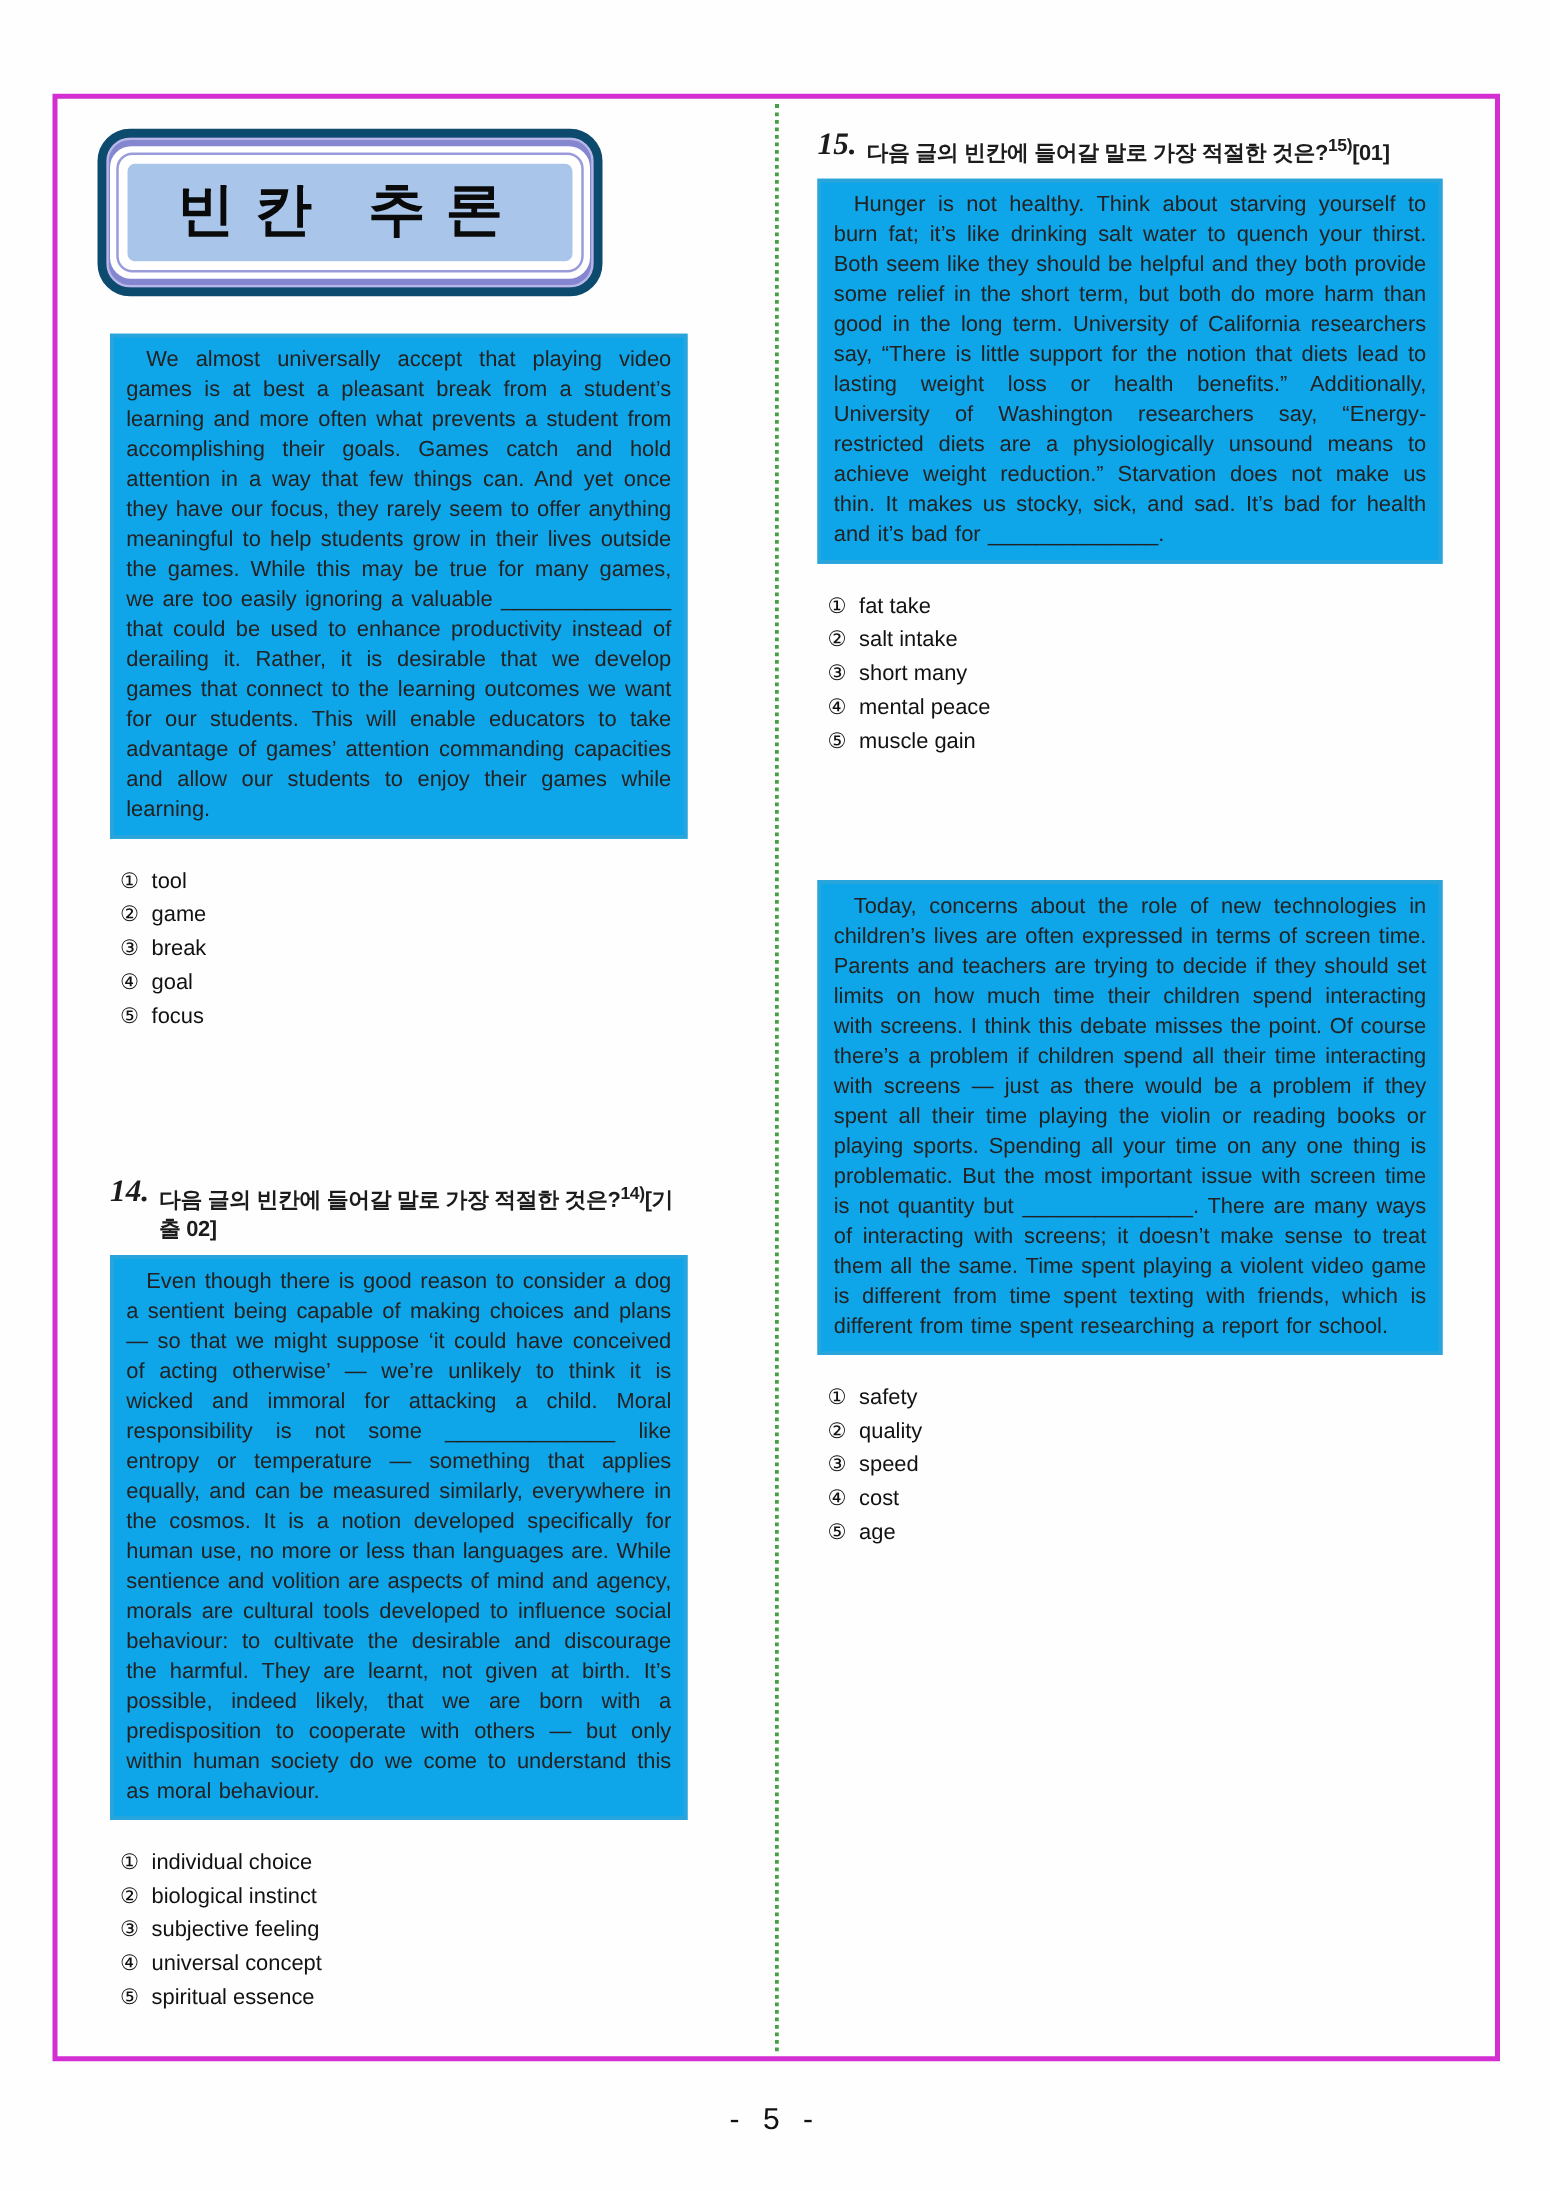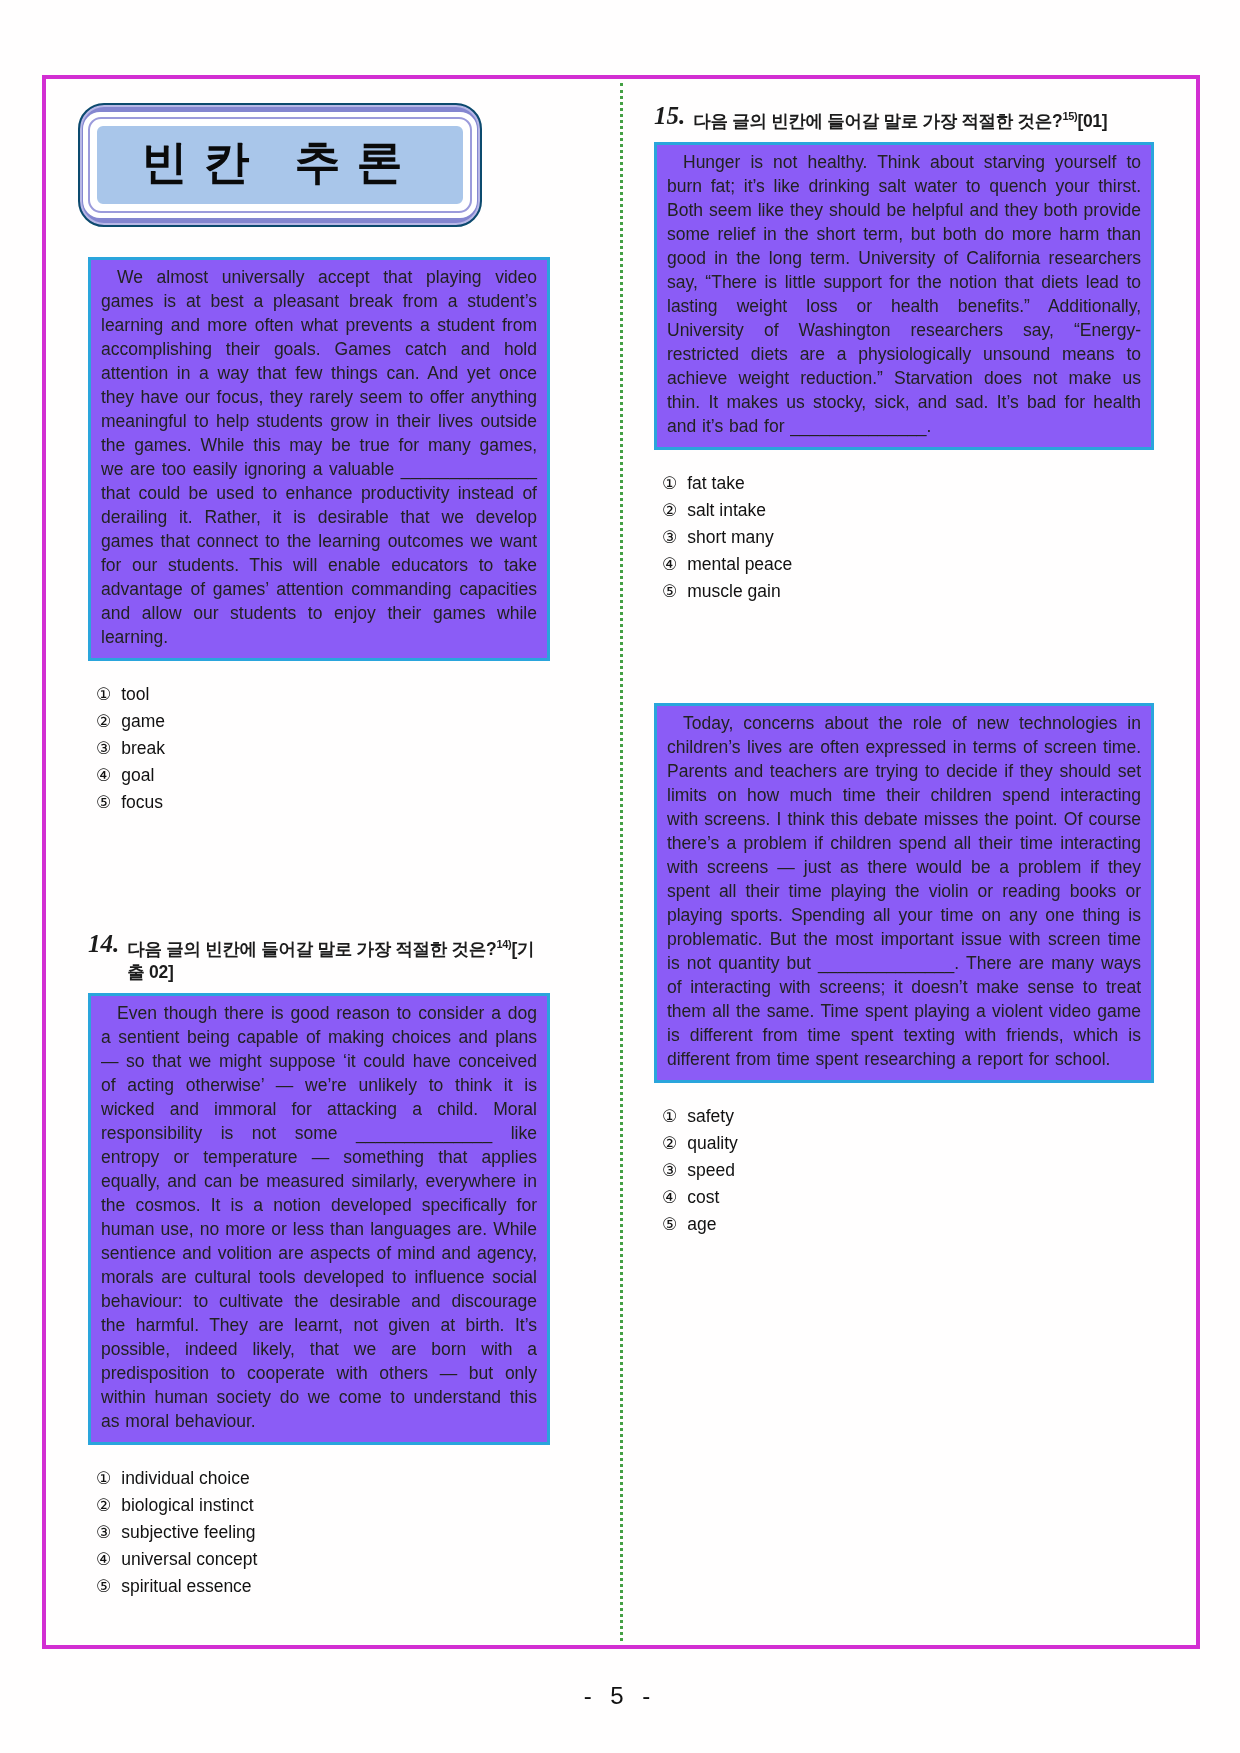--- a/index.html
+++ b/index.html
@@ -15,37 +15,37 @@
   .divider {
     position:absolute; left:574px; top:4px; bottom:4px; width:0;
     border-left:3px dotted #44a044;
   }
   .col { position:absolute; top:0; }
   .col-left  { left:30px;  width:474px; }
   .col-right { left:596px; width:512px; }
 
   
   .banner { width:404px; margin:24px 0 30px 2px; }
-  .banner-o { background:#8486d0; border:2px solid #0c4a6e; border-radius:26px; padding:7px 3px;
+  .banner-o { background:#8486d0; border:7px solid #0c4a6e; border-radius:26px; padding:7px 3px;
               box-shadow: inset 0 0 0 2px #b8b8e6; }
   .banner-w { background:#ffffff; border-radius:17px; padding:5px; }
   .banner-l { border:2px solid #9b9bdb; border-radius:13px; padding:4px; background:#ffffff; }
   .banner-i { background:#a9c6ea; border-radius:9px; border:3px solid #ffffff;
               text-align:center; padding:6px 0 10px; }
   .banner-i .t { font-size:46px; font-weight:900; letter-spacing:16px; color:#0a0a0a;
                  text-indent:8px; font-family:"Liberation Sans","DejaVu Sans",sans-serif; }
 
   
   .question { margin:0;padding-left:12px; }
   .q-header { display:flex; align-items:flex-start; gap:8px; margin:0 0 9px 0; }
   .q-num { font-family:"Liberation Serif","DejaVu Serif",serif; font-style:italic; font-weight:bold;
            font-size:25px; line-height:22px; white-space:nowrap; }
   .q-prompt { font-size:17.5px; font-weight:bold; line-height:23px; letter-spacing:-0.3px; }
-  .q-prompt sup { font-size:11px; font-weight:bold; }
-  .passage-box { border:3px solid #2aa5dc; background:#8b5cf6; padding:5px 10px 9px; }
+  .q-prompt sup { font-size:14px; font-weight:bold; }
+  .passage-box { border:3px solid #2aa5dc; background:#0ea5e9; padding:5px 10px 9px; }
   .passage { margin:0; font-size:17.5px; line-height:24px; text-align:justify; text-indent:16px;
              color:#222; word-spacing:1px; }
   .choices { list-style:none; margin:20px 0 0 8px; padding:0; }
   .choice { display:flex; align-items:baseline; gap:10px; font-size:17.5px; line-height:26px; color:#111; }
   .choice-marker { font-size:17px; }
 
   .gap-q14 { margin-top:117px; }
   .gap-q16 { margin-top:98px; }
   .col-right .question:first-child { margin-top:26px; }
   .col-left .q13 { margin-top:0; }

